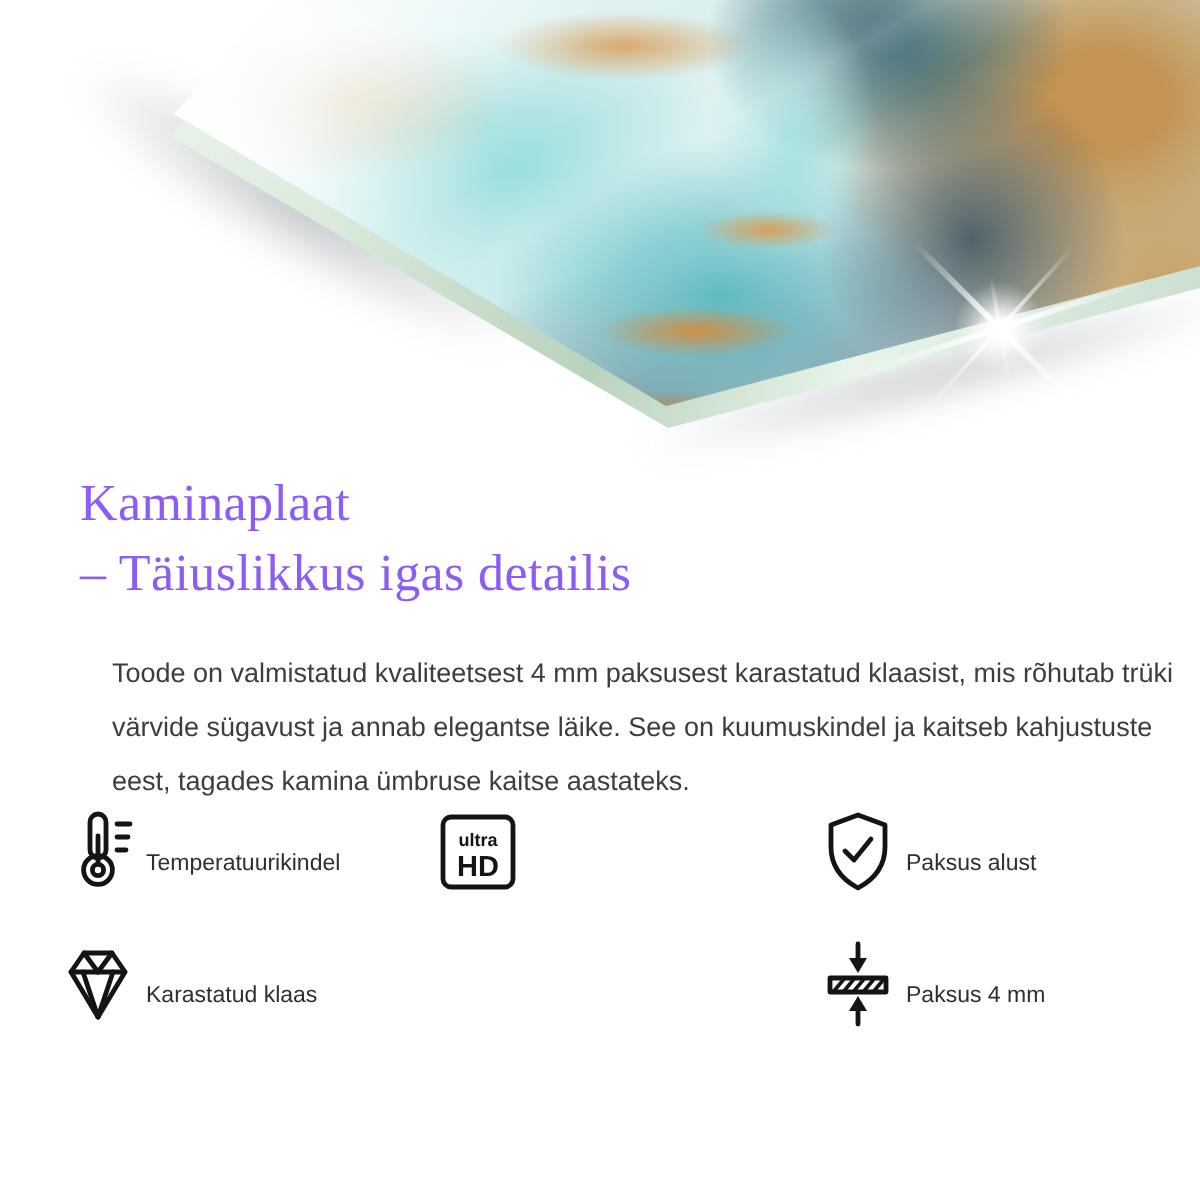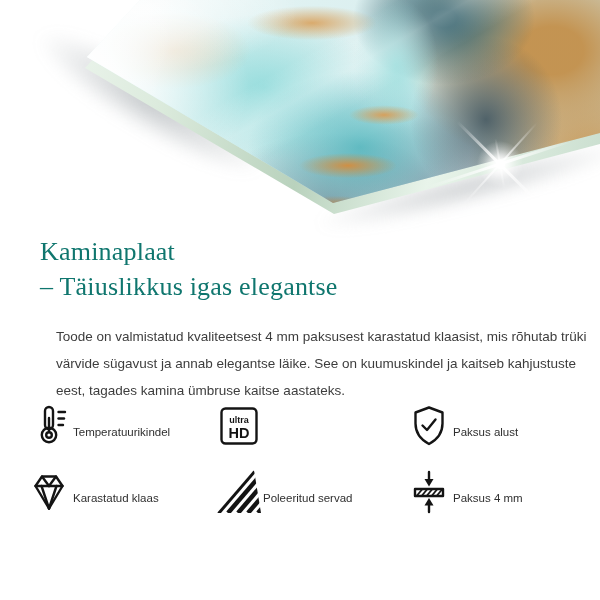--- a/index.html
+++ b/index.html
@@ -45,21 +45,21 @@
   .sparkle .core{position:absolute;left:-4px;top:-4px;width:9px;height:9px;border-radius:50%;
       background:#fff;box-shadow:0 0 10px 4px rgba(255,255,255,.95);}
   .ray{position:absolute;left:0;top:0;background:linear-gradient(90deg,rgba(255,255,255,0),#fff 50%,rgba(255,255,255,0));}
   .ray.r1{width:150px;height:3px;transform:translate(-50%,-50%) rotate(-18deg);}
   .ray.r2{width:120px;height:2.5px;transform:translate(-50%,-50%) rotate(45deg);}
   .ray.r3{width:110px;height:2px;transform:translate(-50%,-50%) rotate(-48deg);opacity:.85;}
   .ray.r4{width:52px;height:2px;transform:translate(-50%,-50%) rotate(80deg);opacity:.7;}
 
   
   .title{position:absolute;left:40px;top:234px;margin:0;font-family:"Liberation Serif",serif;
-         font-weight:500;font-size:26px;line-height:35px;color:#0f766e;letter-spacing:.2px;}
+         font-weight:500;font-size:26px;line-height:35px;color:#8b5cf6;letter-spacing:.2px;}
   .desc{position:absolute;left:40px;top:307px;width:542px;margin:16px;font-size:13.5px;
         line-height:27px;color:#3d3d3d;}
 
   
   .features{position:absolute;left:25px;right:25px;top:402px;display:flex;flex-direction:column;gap:18px;}
   .feat-row{display:flex;justify-content:space-between;}
   .feat{width:170px;display:flex;flex-direction:row;align-items:center;}
   .feat svg{width:48px;height:48px;display:block;}
   .feat .lbl{margin-top:12px;font-size:11.5px;color:#2f2f2f;text-align:center;white-space:nowrap;}
   .ic{stroke:#141414;stroke-width:2.4;fill:none;stroke-linecap:round;stroke-linejoin:round;}
@@ -78,21 +78,21 @@
     <div class="sparkle">
       <div class="glow"></div>
       <div class="ray r1"></div>
         <div class="ray r2"></div>
       <div class="ray r3"></div>
         <div class="ray r4"></div>
       <div class="core"></div>
     </div>
   </div>
 
-  <h1 class="title"><span>Kaminaplaat</span><br><span>– Täiuslikkus igas elegantse</span></h1>
+  <h1 class="title"><span>Kaminaplaat</span><br><span>– Täiuslikkus igas detailis</span></h1>
 
   <p class="desc">Toode on valmistatud kvaliteetsest 4 mm paksusest karastatud klaasist, mis rõhutab trüki värvide sügavust ja annab elegantse läike. See on kuumuskindel ja kaitseb kahjustuste eest, tagades kamina ümbruse kaitse aastateks.</p>
 
   <div class="features">
     <div class="feat-row">
 
       <div class="feat">
         <svg viewBox="0 0 48 48">
           <rect class="ic" x="20" y="5" width="8" height="22" rx="4"></rect>
           <circle class="ic" cx="24" cy="33" r="7.2"></circle>
@@ -129,35 +129,20 @@
           <polygon class="ic" points="10.5,18 17,8.5 31,8.5 37.5,18 24,40.5" stroke-width="2.2"></polygon>
           <line class="ic" x1="10.5" y1="18" x2="37.5" y2="18" stroke-width="2"></line>
           <line class="ic" x1="17" y1="8.5" x2="24" y2="18" stroke-width="2"></line>
           <line class="ic" x1="31" y1="8.5" x2="24" y2="18" stroke-width="2"></line>
           <line class="ic" x1="16.5" y1="18" x2="24" y2="40.5" stroke-width="2"></line>
           <line class="ic" x1="31.5" y1="18" x2="24" y2="40.5" stroke-width="2"></line>
         </svg>
         <div class="lbl">Karastatud klaas</div>
       </div>
 
-      <div class="feat">
-        <svg viewBox="0 0 48 48">
-          <clipPath id="triClip">
-              <polygon points="2,45 39,2 46,45"></polygon>
-            </clipPath>
-          <g clip-path="url(#triClip)" stroke="#141414" stroke-width="4.5">
-            <line x1="3" y1="45" x2="39" y2="3"></line>
-            <line x1="13" y1="45" x2="49" y2="3"></line>
-            <line x1="23" y1="45" x2="59" y2="3"></line>
-            <line x1="33" y1="45" x2="69" y2="3"></line>
-            <line x1="43" y1="45" x2="79" y2="3"></line>
-          </g>
-        </svg>
-        <div class="lbl">Poleeritud servad</div>
-      </div>
 
       <div class="feat">
         <svg viewBox="0 0 48 48">
           <rect class="ic" x="10" y="21" width="28" height="7" stroke-width="2.2"></rect>
           <g stroke="#141414" stroke-width="1.8">
             <line x1="12" y1="27.5" x2="17" y2="21.5"></line>
             <line x1="17" y1="27.5" x2="22" y2="21.5"></line>
             <line x1="22" y1="27.5" x2="27" y2="21.5"></line>
             <line x1="27" y1="27.5" x2="32" y2="21.5"></line>
             <line x1="32" y1="27.5" x2="37" y2="21.5"></line>

